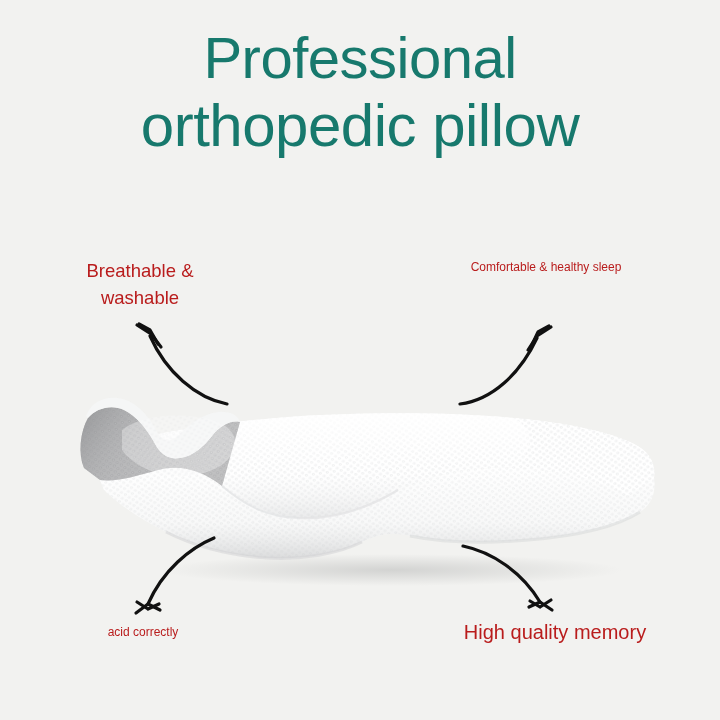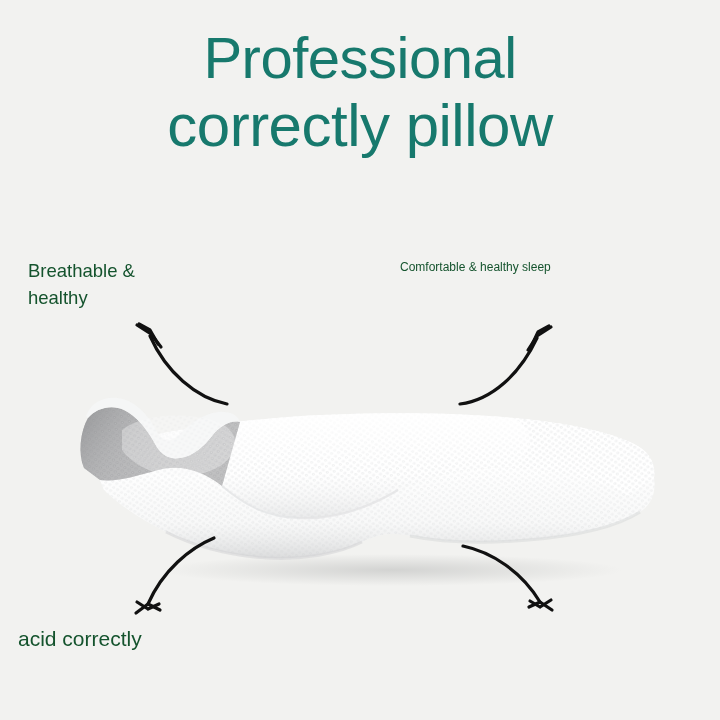--- a/index.html
+++ b/index.html
@@ -39,23 +39,23 @@
     font-weight: 400;
     white-space: nowrap;
   }
   .title-line.line2 {
     font-size: 60px;
   }
 
   
   .label {
     position: absolute;
-    color: #14532d;
+    color: #b91c1c;
     font-weight: 400;
-    text-align: left;
+    text-align: center;
     line-height: 1.45;
   }
   .label .l1, .label .l2 {
     display: block;
     white-space: nowrap;
   }
 
   #label-breathable {
     left: 28px;
     top: 258px;
@@ -68,21 +68,21 @@
     width: 292px;
     font-size: 12px;
   }
   #label-align {
     left: 18px;
     top: 620px;
     width: 250px;
     font-size: 20px;
   }
   #label-align .l2 {
-    font-size: 21px;
+    font-size: 12px;
     margin-top: 4px;
   }
   #label-foam {
     left: 416px;
     top: 618px;
     width: 278px;
     font-size: 20px;
   }
 
   
@@ -105,21 +105,21 @@
   }
   .pillow-svg { display: block; }
 </style>
 </head>
 <body>
 
 <div id="poster">
 
   <div class="title-block">
     <span class="title-line line1">Professional</span>
-    <span class="title-line line2">correctly pillow</span>
+    <span class="title-line line2">orthopedic pillow</span>
   </div>
 
   <div id="pillow-wrap">
     <svg class="pillow-svg" width="600" height="210" viewBox="0 0 600 210" xmlns="http://www.w3.org/2000/svg">
       <defs>
 
         <pattern id="mesh" width="7" height="6" patternUnits="userSpaceOnUse" patternTransform="rotate(-8)">
           <rect width="7" height="6" fill="#ffffff"></rect>
           <ellipse cx="1.8" cy="1.6" rx="1.5" ry="1.15" fill="#e6e7e8"></ellipse>
           <ellipse cx="5.3" cy="4.4" rx="1.5" ry="1.15" fill="#e6e7e8"></ellipse>
@@ -306,27 +306,28 @@
       <g>
         <path d="M 463 546 C 492 552, 522 572, 540 602"></path>
         <path d="M 552 610 L 540 602 L 529 607" fill="none"></path>
         <path d="M 540 607 L 551 600 M 540 607 L 530 601"></path>
       </g>
     </g>
   </svg>
 
   <div class="label" id="label-breathable">
     <span class="l1">Breathable &amp;</span>
-    <span class="l2">healthy</span>
+    <span class="l2">washable</span>
   </div>
 
   <div class="label" id="label-comfortable">
     <span class="l1">Comfortable &amp; healthy sleep</span>
   </div>
 
   <div class="label" id="label-align">
     <span class="l2">acid correctly</span>
   </div>
 
   <div class="label" id="label-foam">
+    <span class="l1">High quality memory</span>
   </div>
 
 </div>
 
 </body></html>

